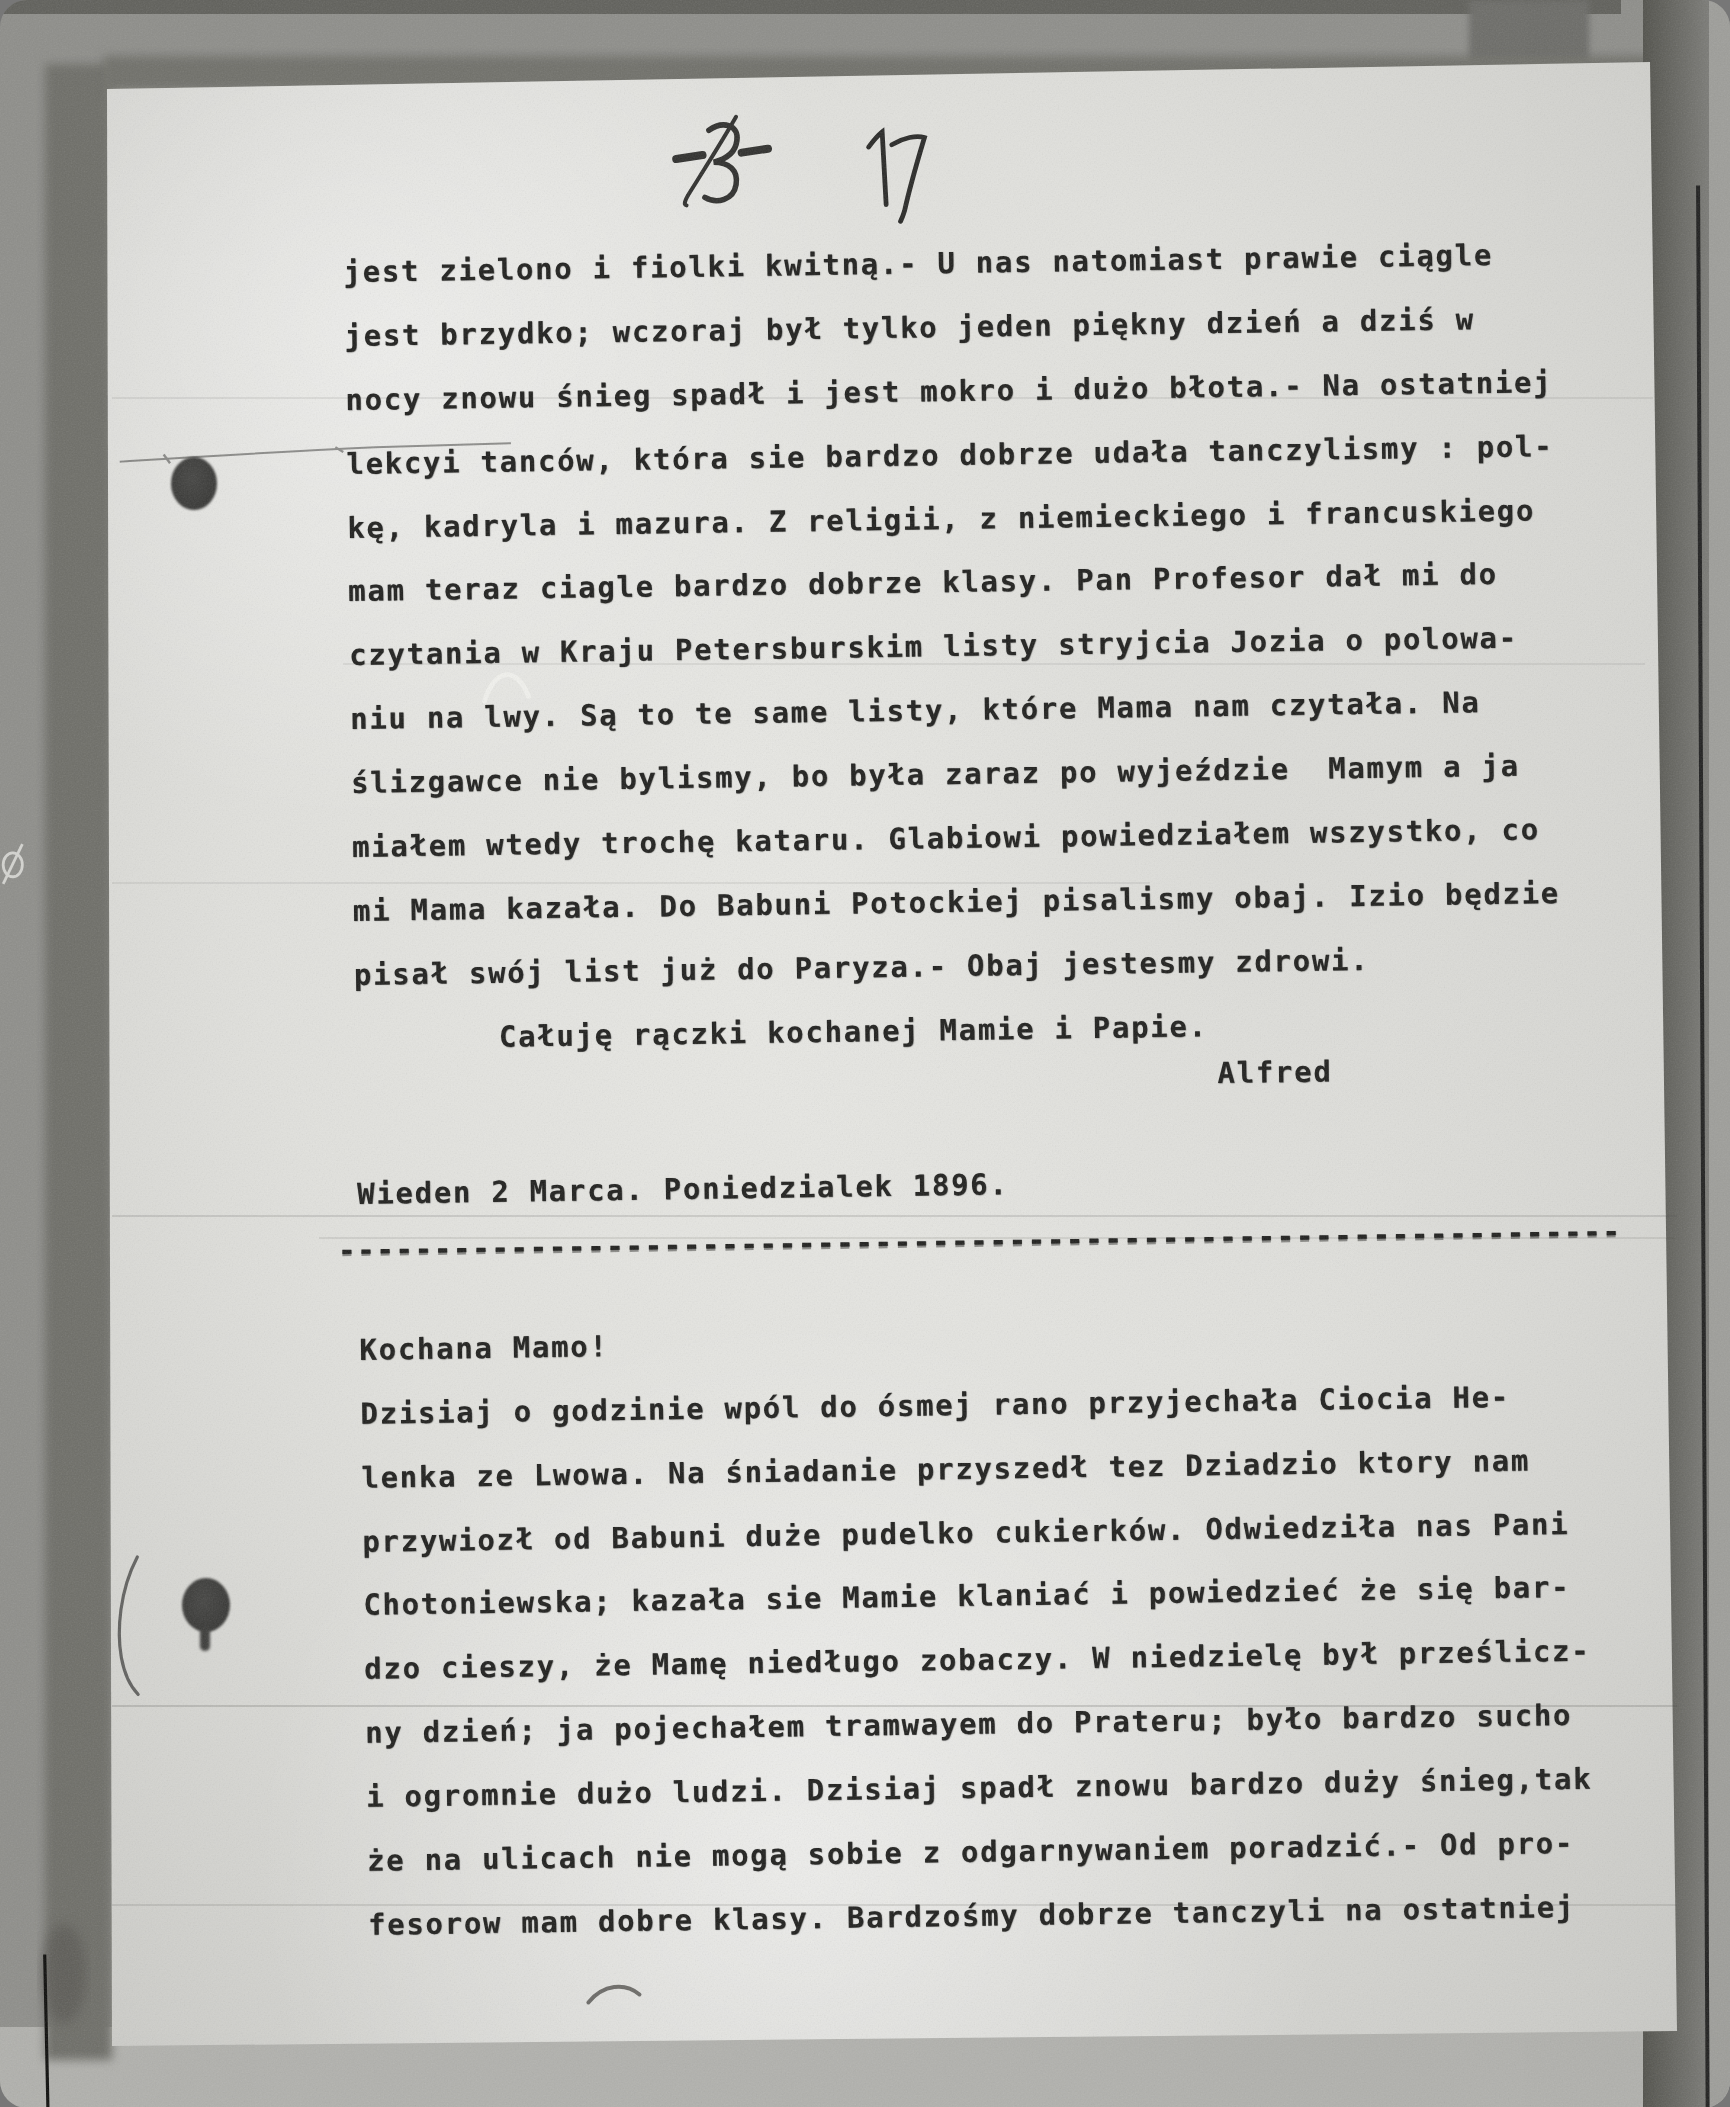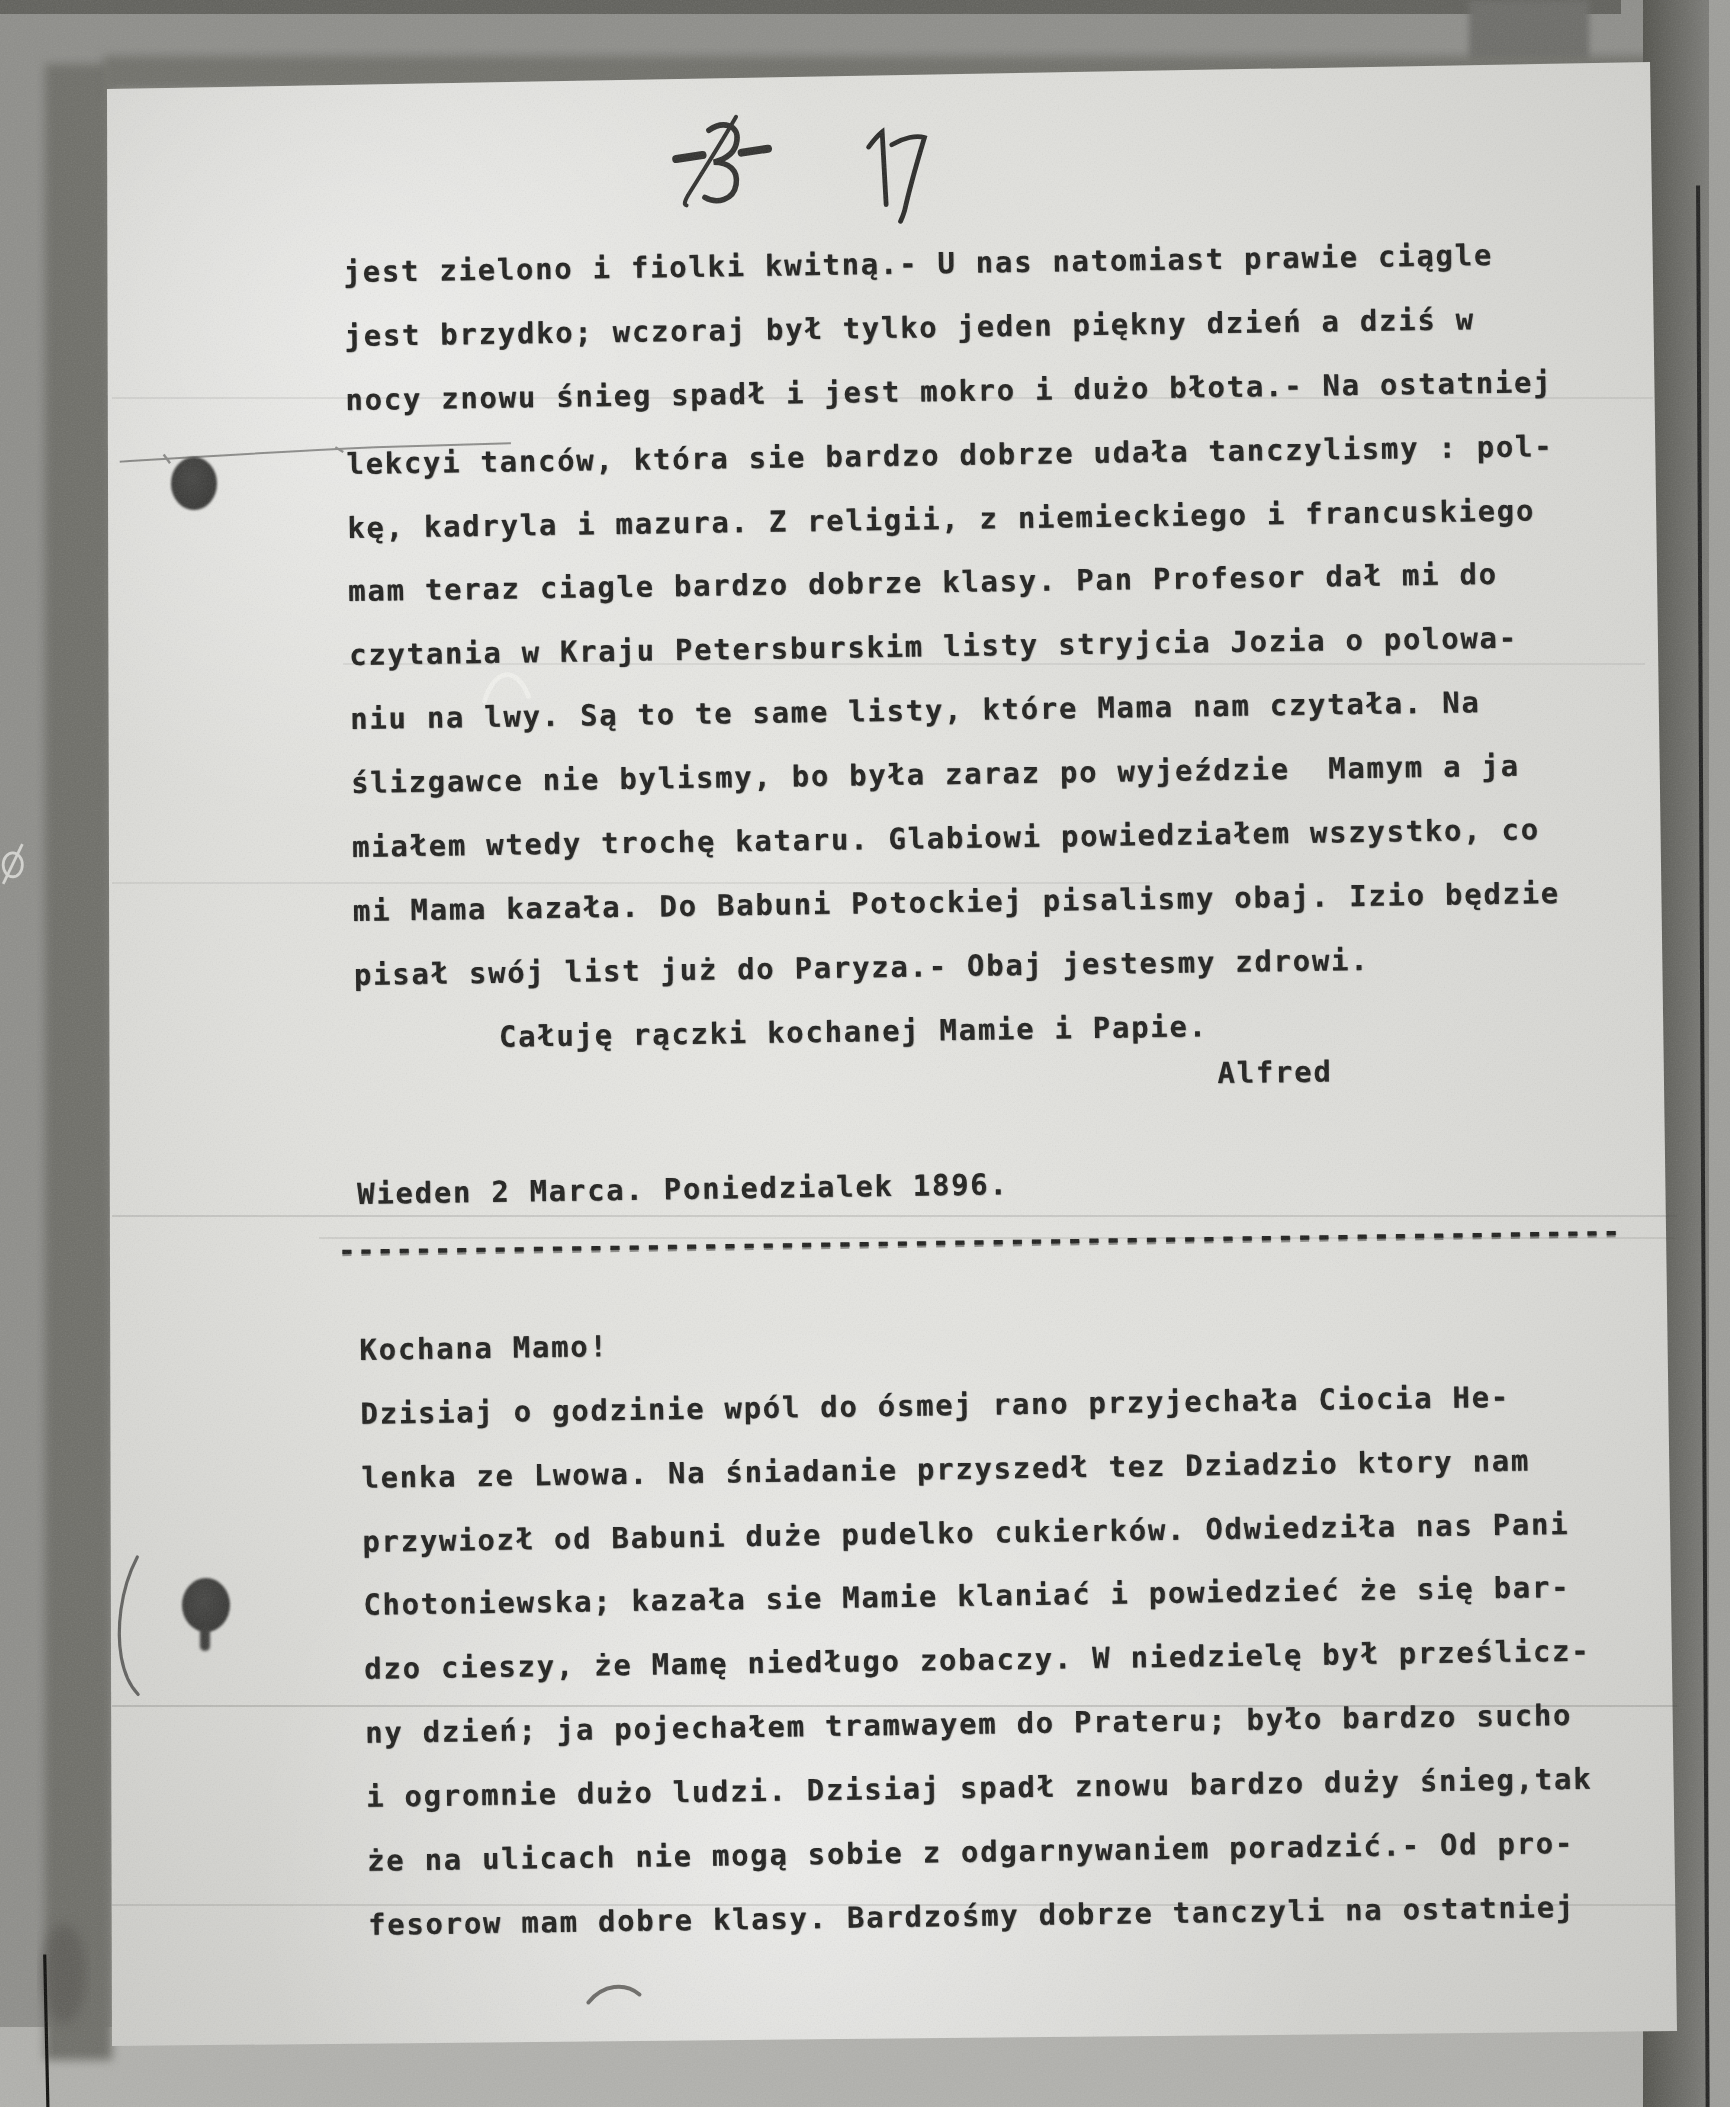--- a/index.html
+++ b/index.html
@@ -1,18 +1,18 @@
 <!DOCTYPE html>
 <html style="font-size:12.8px"><head>
 <meta charset="utf-8">
 <style>
   html,body{margin:0;padding:0;background:#777;}
   #canvas{
     position:relative;width:1730px;height:2108px;overflow:hidden;
-    background:#8e8e8a;font-family:"DejaVu Sans Mono",monospace;
+    background:#8e8e8a;font-family:"DejaVu Sans Mono",monospace;border-radius:27px;
   }
   .abs{position:absolute;}
   
   #bottom-light{left:0;top:2027px;width:1730px;height:81px;background:#b1b1ad;}
   #top-strip{left:0;top:0;width:1621px;height:14.4px;background:#55554f;opacity:.8;}
   #topright-patch{left:1469px;top:0;width:120px;height:65px;background:#6c6c68;filter:blur(3.2px);}
   #left-shadow{left:45px;top:64px;width:67px;height:1996px;background:#6e6e68;filter:blur(4.8px);}
   #top-shadow{left:104px;top:56px;width:1549px;height:34px;background:#70706a;filter:blur(4.8px);}
   #right-band{left:1643px;top:0;width:67px;height:2108px;background:linear-gradient(to right,#52524c,#7c7c78);}
   #right-strip{left:1709px;top:0;width:21.6px;height:2108px;background:#9e9e9a;}

